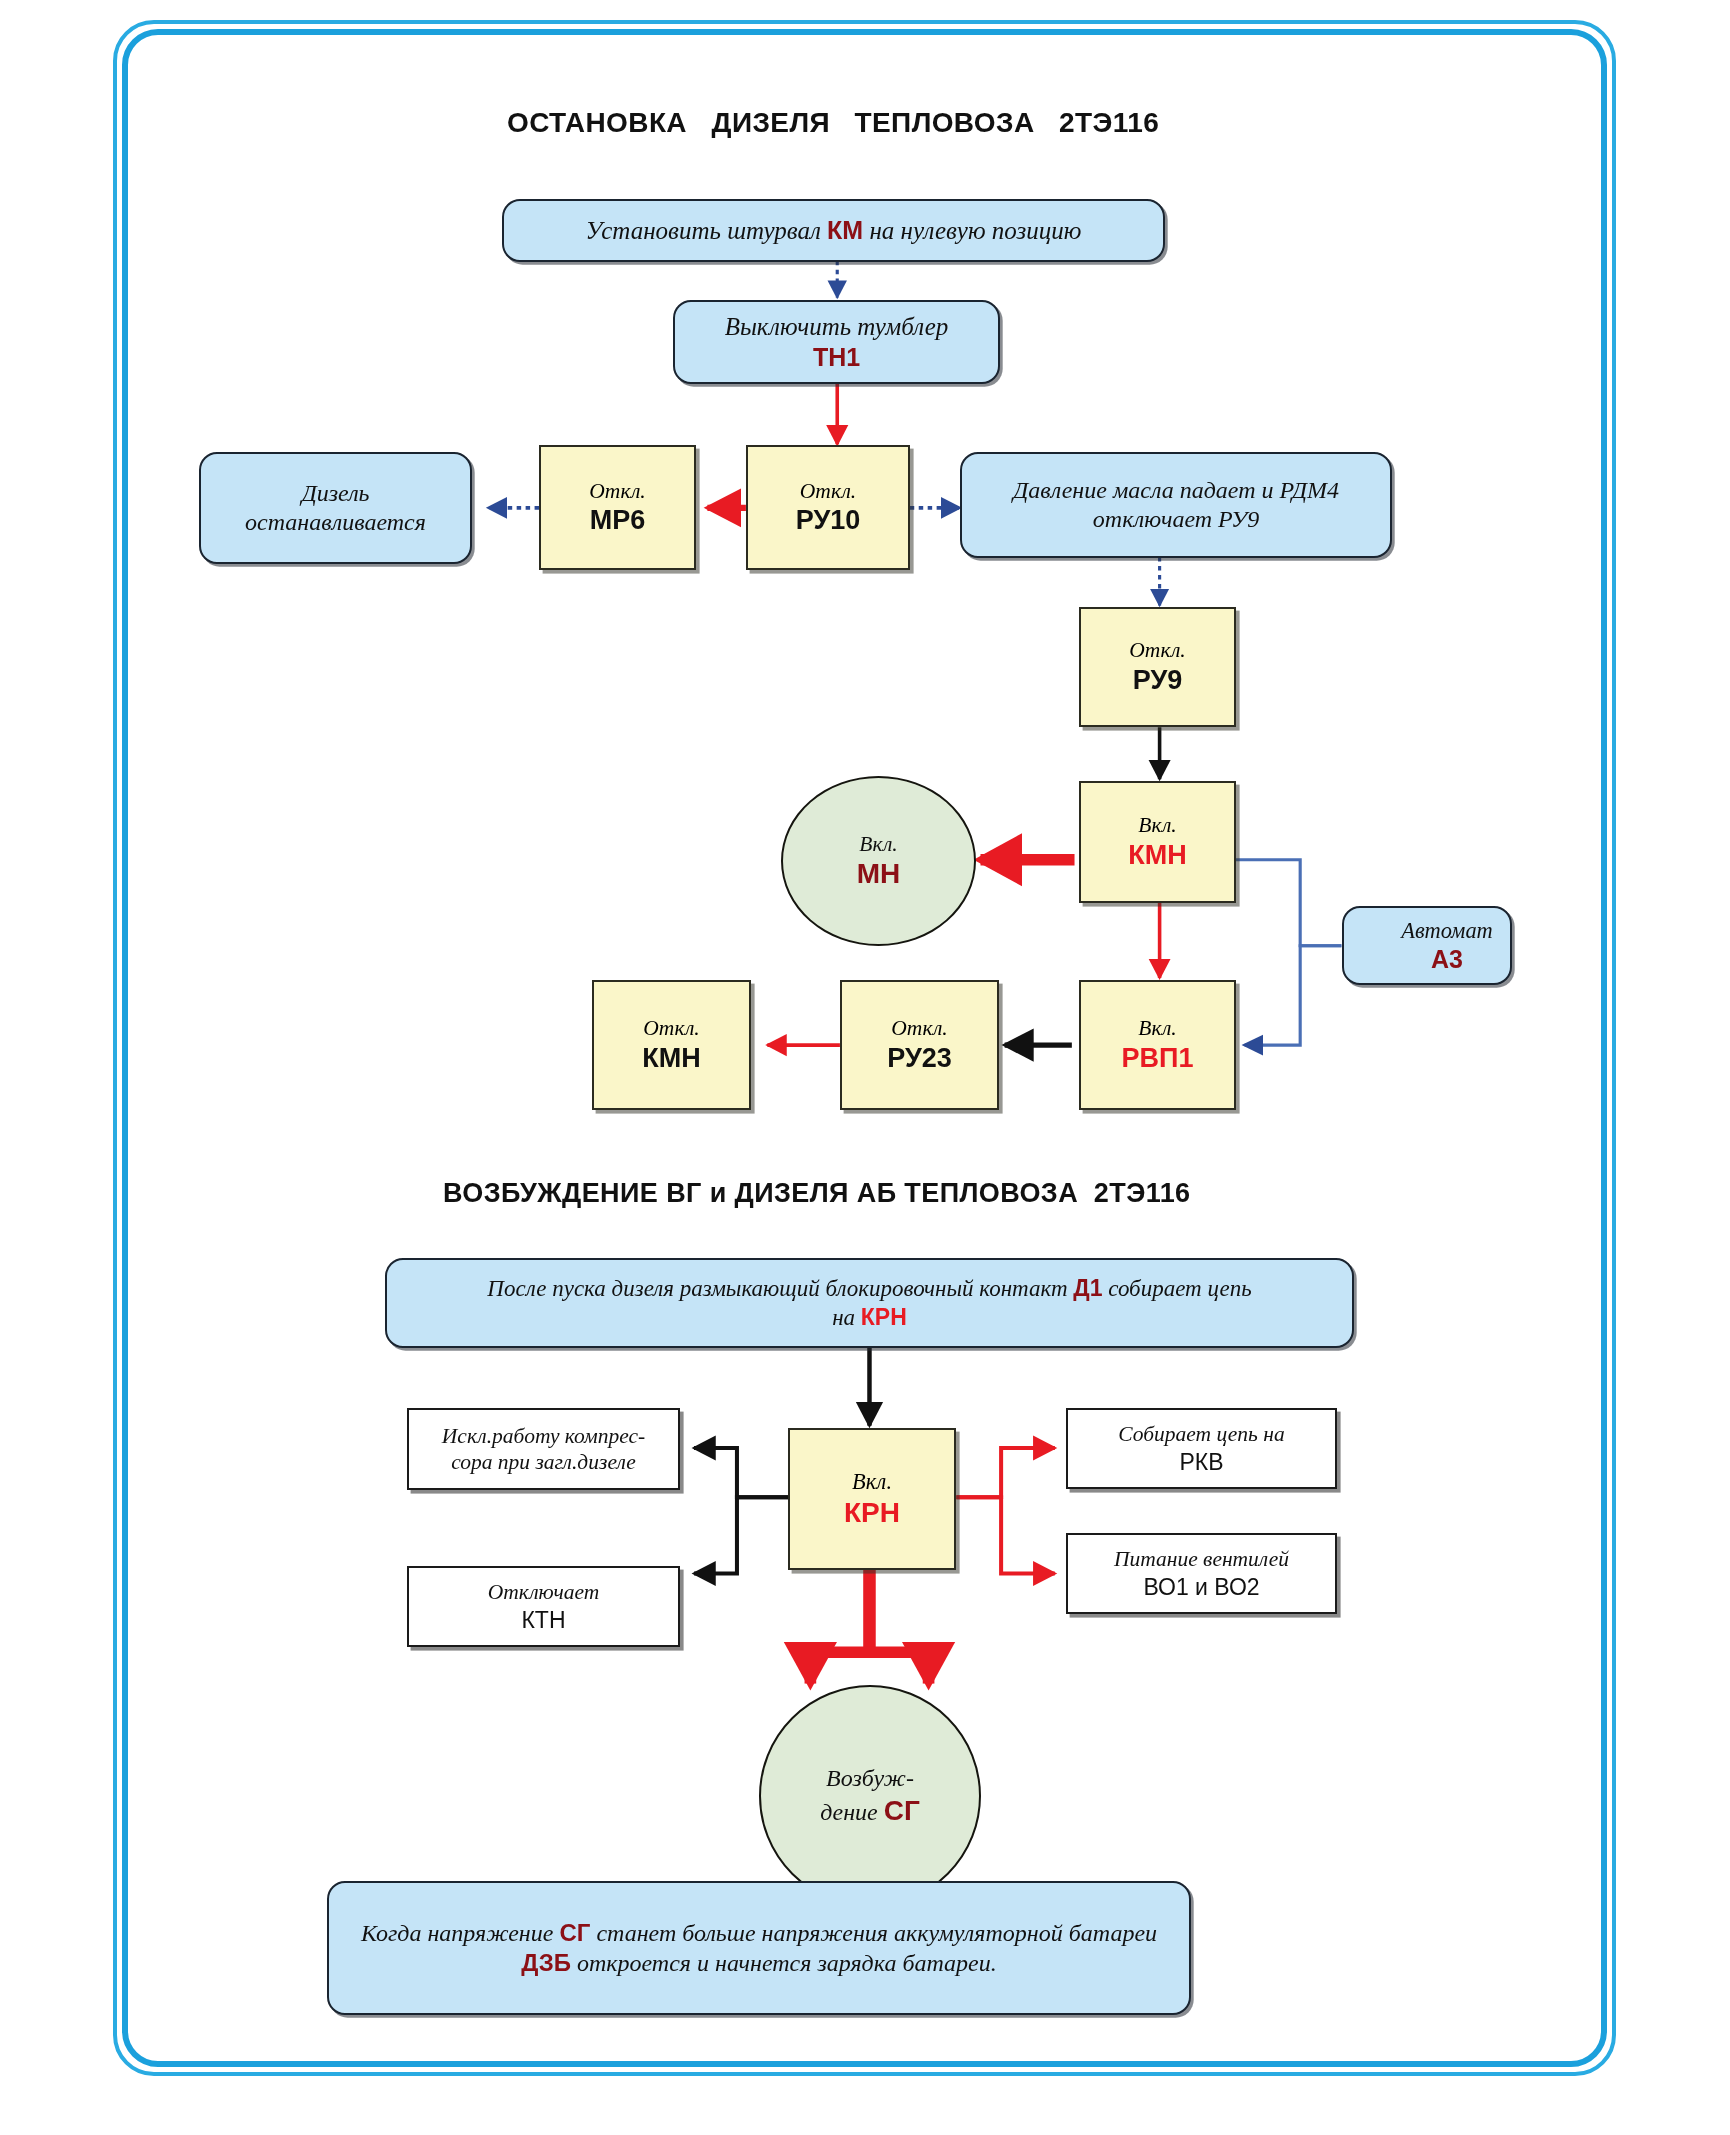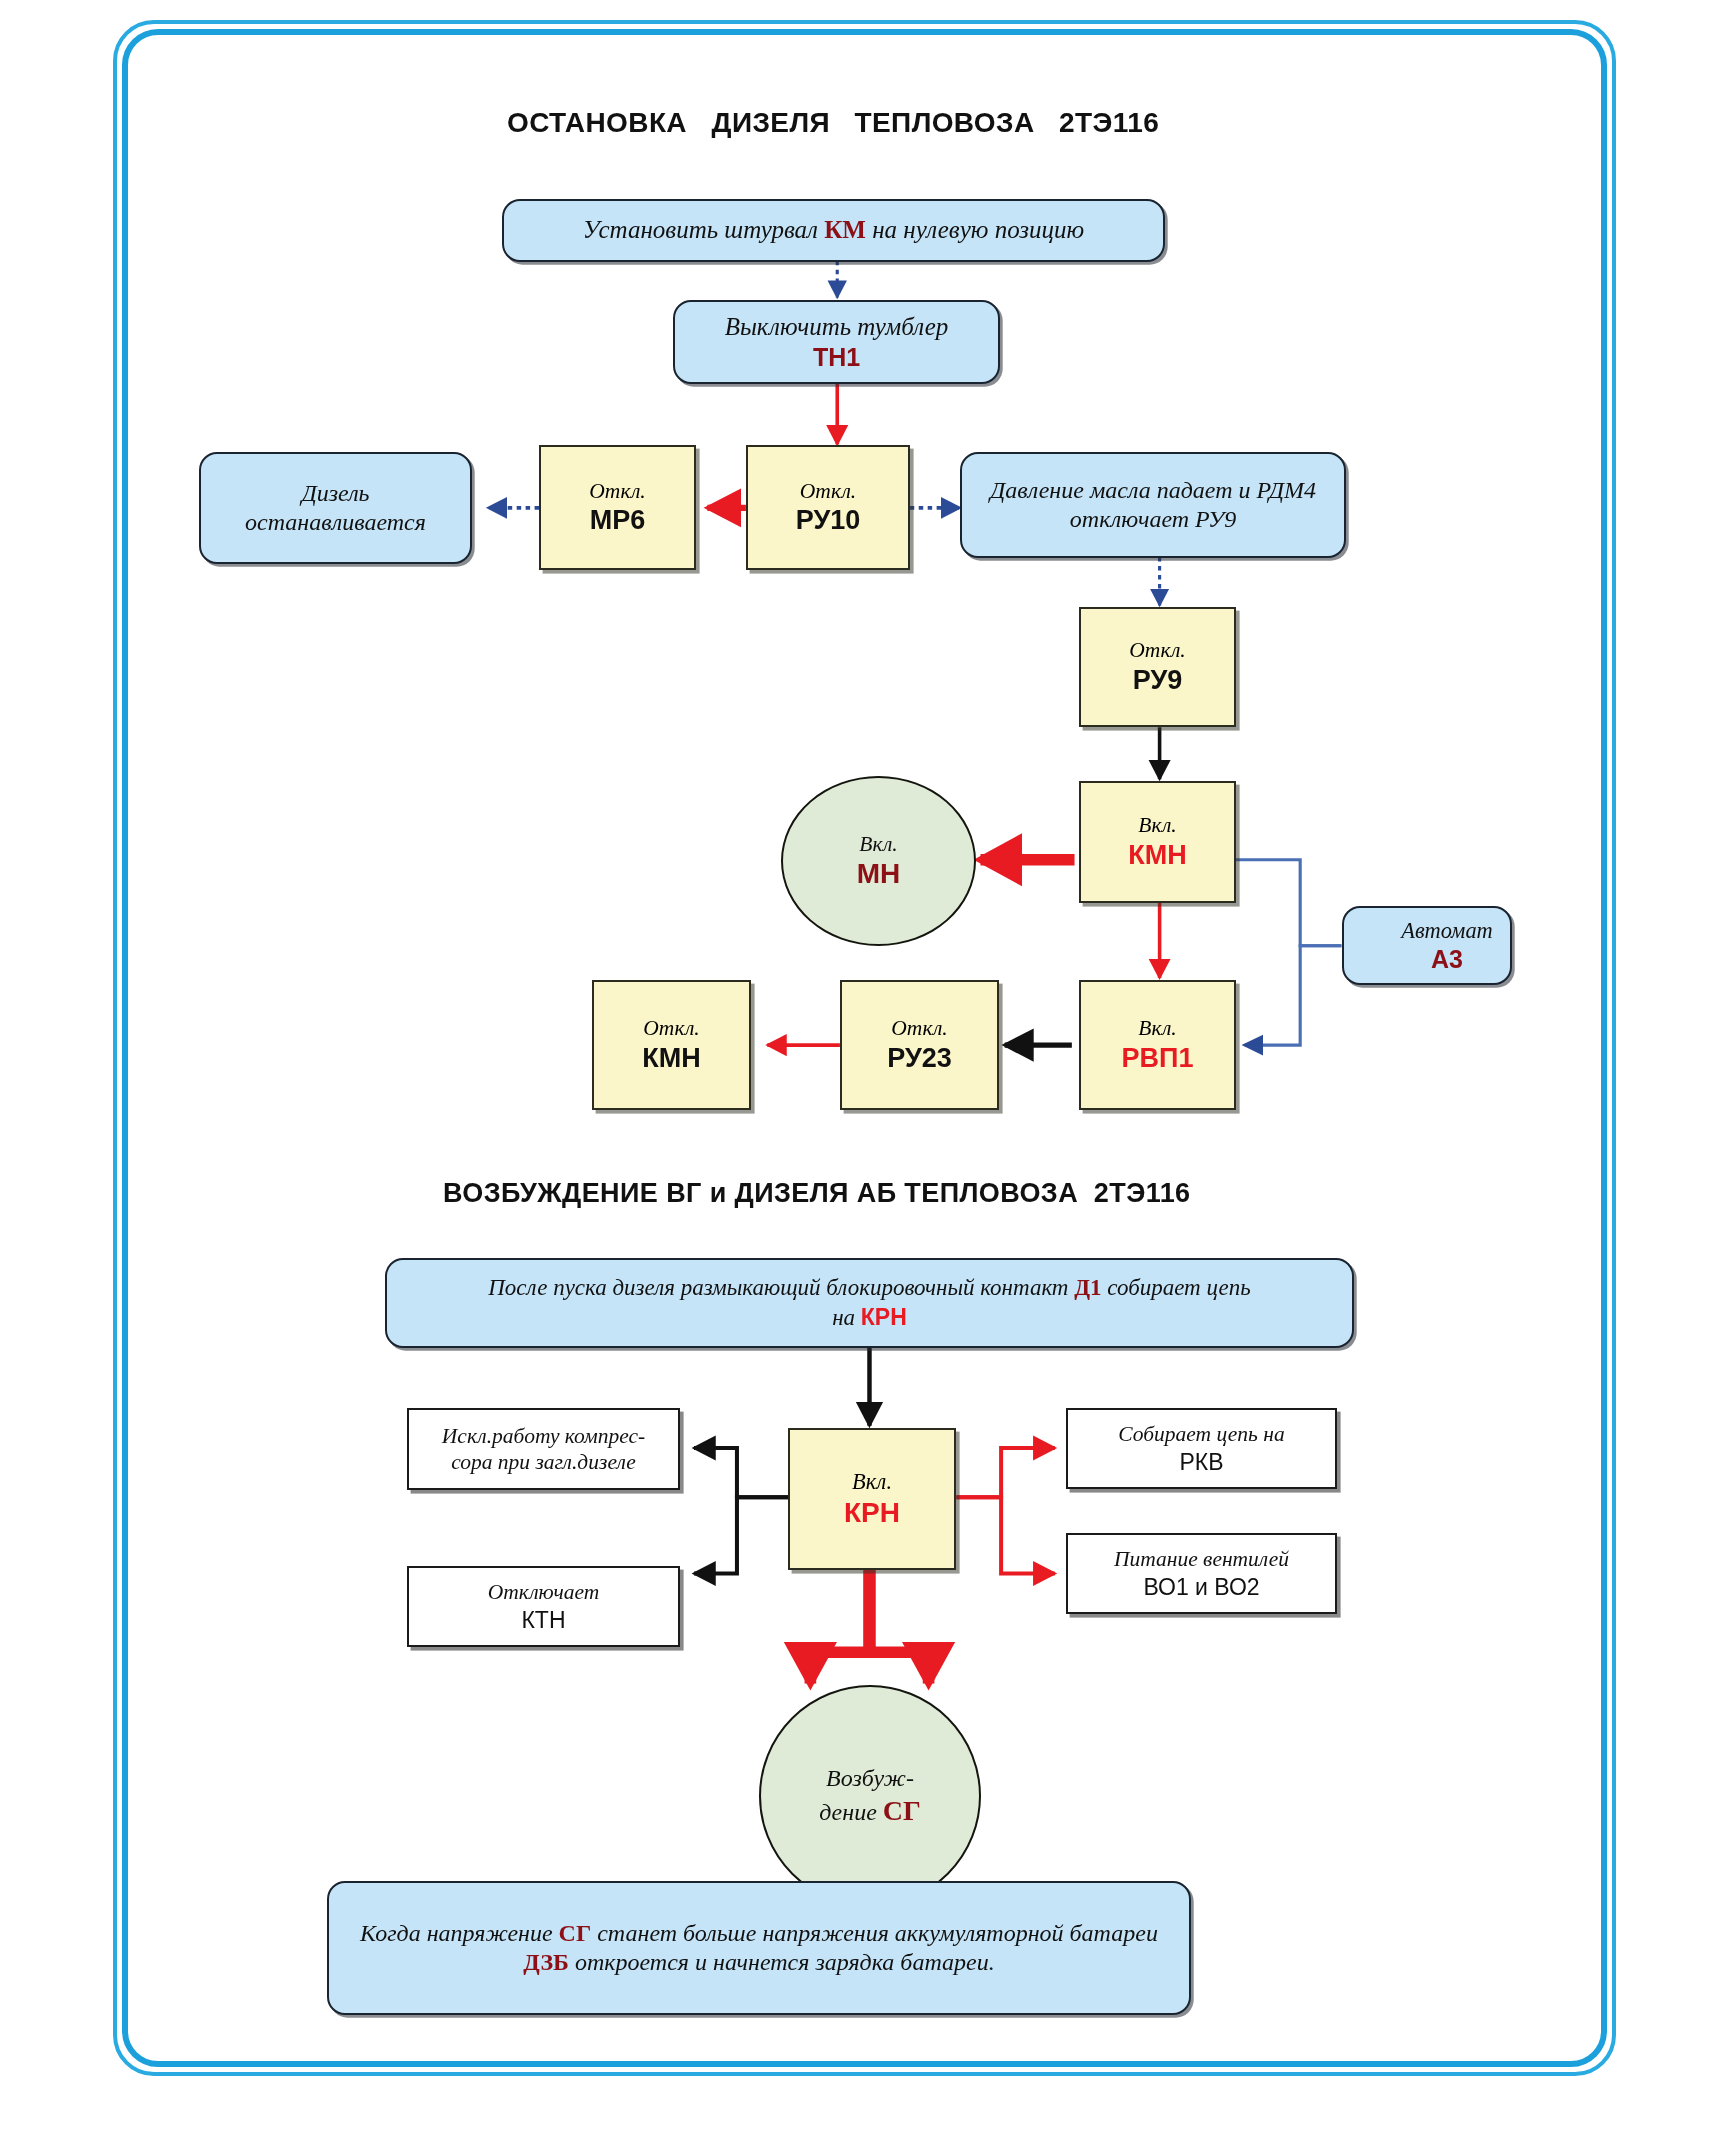--- a/index.html
+++ b/index.html
@@ -40,21 +40,21 @@
   .circle{background:#DFEBD7;border:2.7px solid #15150F;border-radius:50%;
       font-style:italic;color:#111;}
 
   .sub{font-style:italic;font-weight:normal;display:block;}
   .code{font-family:"Liberation Sans",sans-serif;font-weight:bold;
       font-style:normal;display:block;}
   .code.red{color:#E81B23;}
   .code.dred{color:#8C1016;}
   .code.black{color:#111;}
   .code.plain{font-weight:normal;}
-  em.hl{font-style:normal;font-family:Liberation Serif, serif;
+  em.hl{font-style:normal;font-family:Liberation Sans, sans-serif;
       font-weight:bold;color:#8C1016;}
   em.hl-red{font-style:normal;font-family:"Liberation Sans",sans-serif;
       font-weight:bold;color:#E81B23;}
 
   
   svg.wires{position:absolute;left:0;top:0;width:1730px;height:2135px;
       pointer-events:none;}
 </style>
 </head>
 <body>
@@ -141,21 +141,21 @@
   <div class="node yellow" style="left:539px;top:445px;width:157px;height:125px;">
     <span class="sub" style="font-size:21.5px;">Откл.</span>
     <span class="code black" style="font-size:27px;">МР6</span>
   </div>
 
   <div class="node yellow" style="left:746px;top:445px;width:164px;height:125px;">
     <span class="sub" style="font-size:21.5px;">Откл.</span>
     <span class="code black" style="font-size:27px;">РУ10</span>
   </div>
 
-  <div class="node blue" style="left:960px;top:452px;width:386px;height:106px;font-size:24px;">
+  <div class="node blue" style="left:960px;top:452px;width:432px;height:106px;font-size:24px;">
     <span>Давление масла падает и РДМ4</span>
     <span>отключает РУ9</span>
   </div>
 
   <div class="node yellow" style="left:1079px;top:607px;width:157px;height:120px;">
     <span class="sub" style="font-size:21.5px;">Откл.</span>
     <span class="code black" style="font-size:27px;">РУ9</span>
   </div>
 
   <div class="node yellow" style="left:1079px;top:781px;width:157px;height:122px;">

